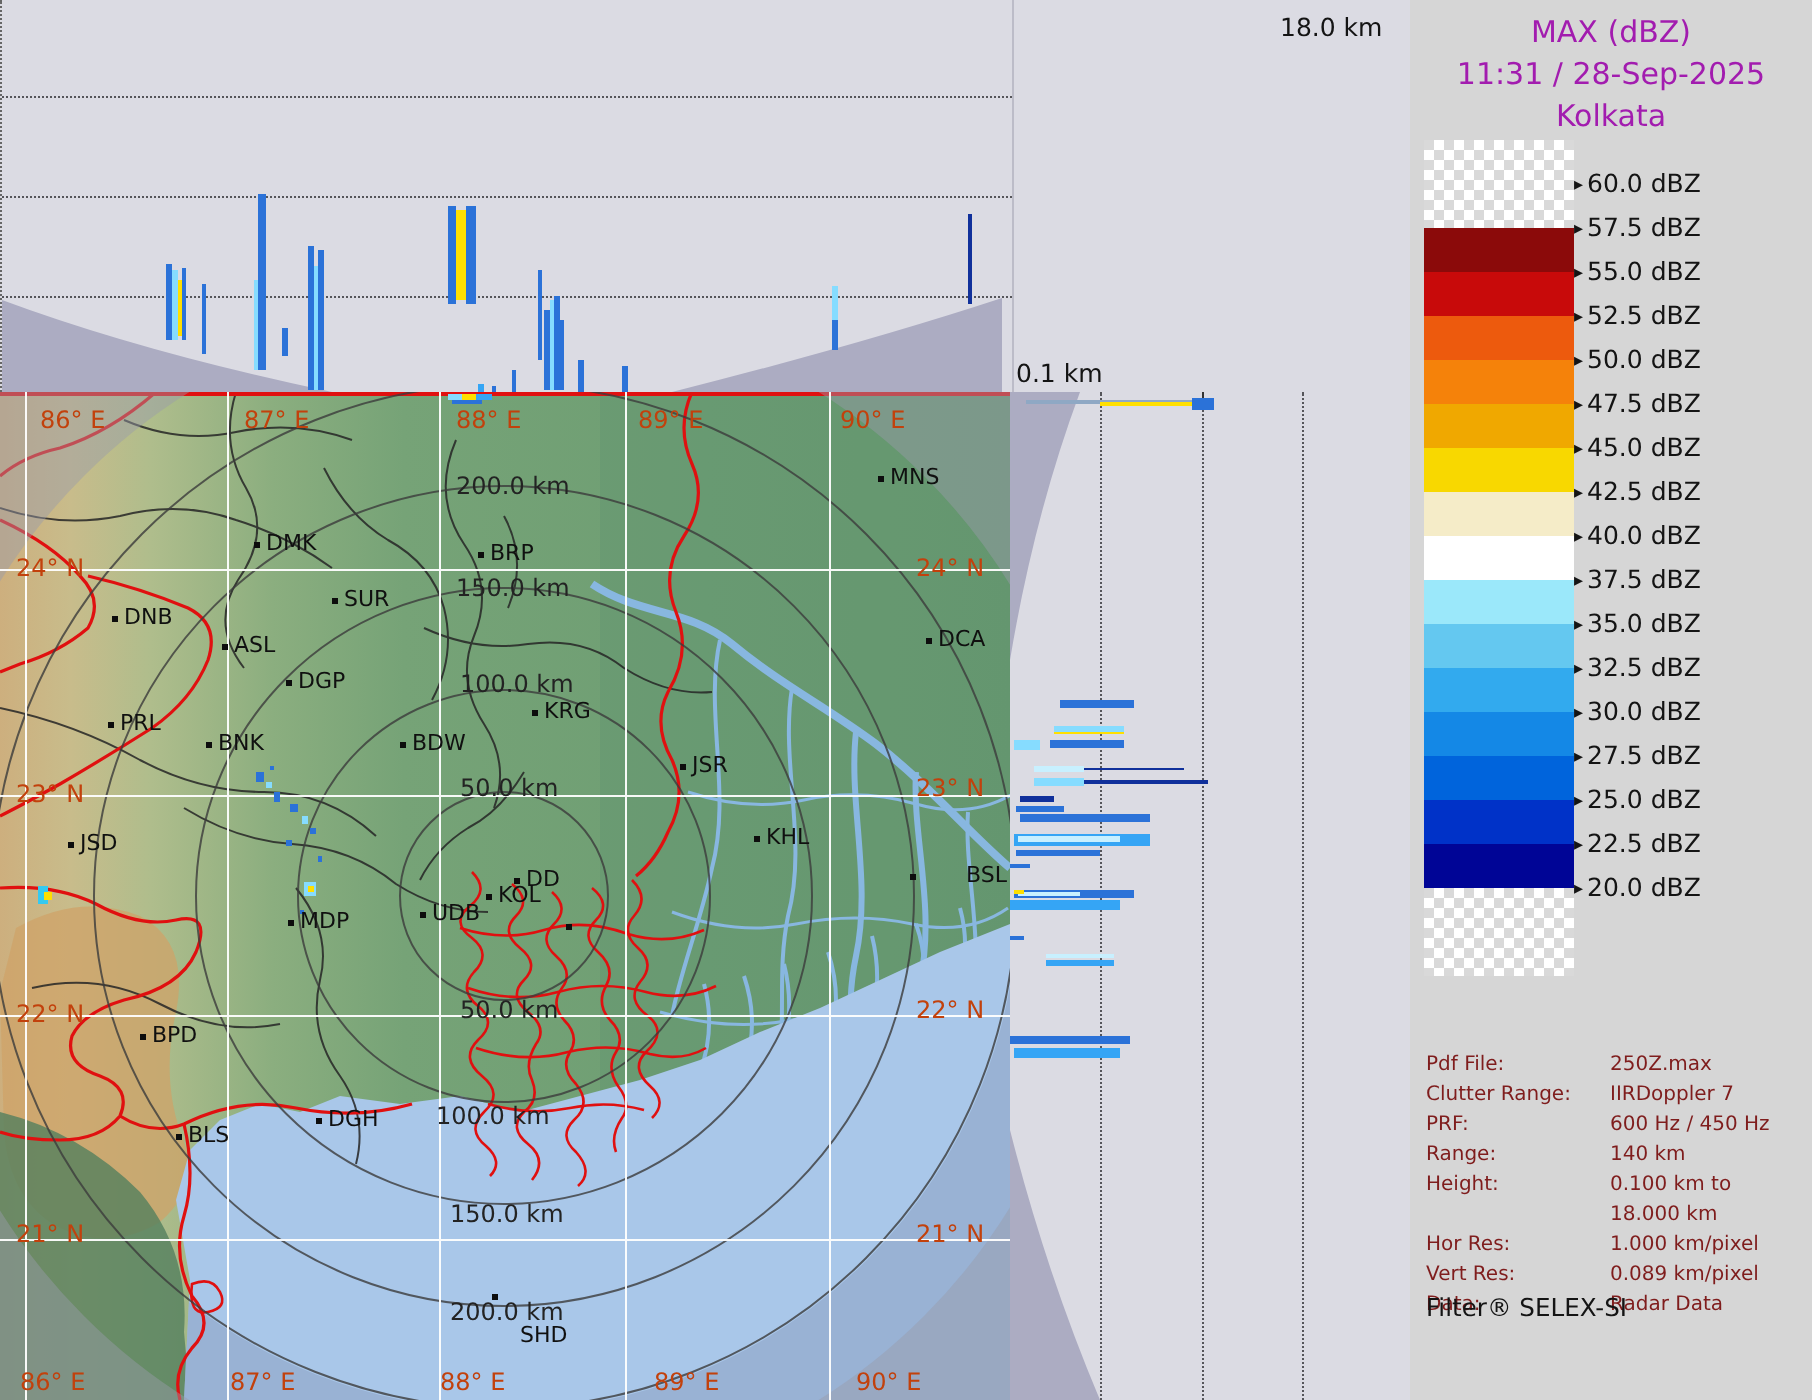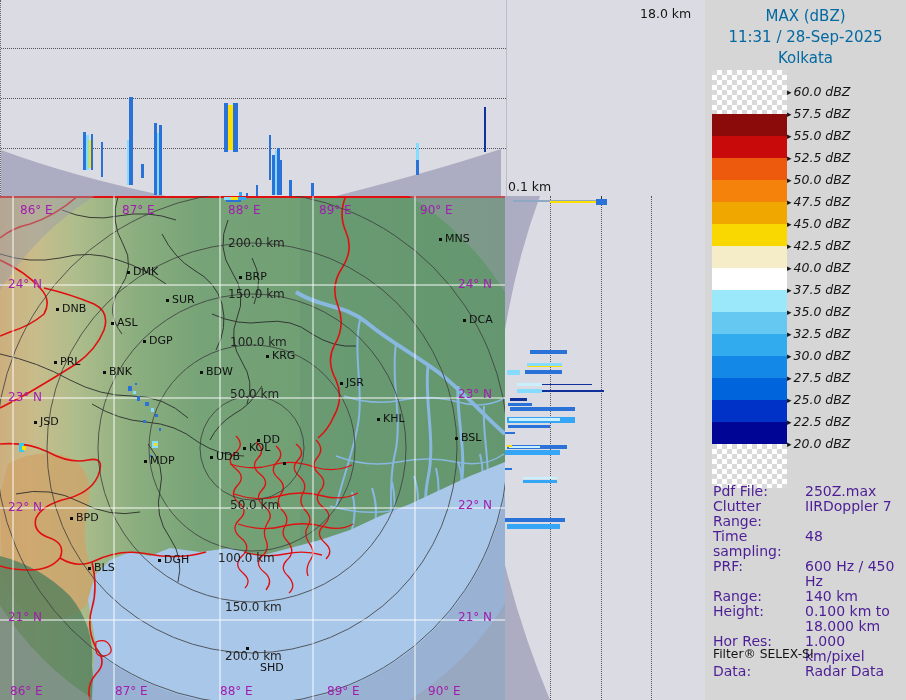--- a/index.html
+++ b/index.html
@@ -13,35 +13,35 @@
   #side-panel{position:absolute;left:505px;top:196px;width:200px;height:504px;}
   .wedge-svg{position:absolute;left:0;top:0;}
   .bar{position:absolute;}
   .axis-label{position:absolute;font-size:12.5px;color:#141414;white-space:nowrap;}
   
   #map{position:absolute;left:0;top:196px;width:505px;height:504px;overflow:hidden;}
   #map svg{position:absolute;left:0;top:0;}
   .station-dot{position:absolute;width:3px;height:3px;background:#0d0d0d;}
   .station-label{position:absolute;font-size:11px;color:#101010;white-space:nowrap;}
   .ring-label{position:absolute;font-size:12px;color:#232323;white-space:nowrap;}
-  .coord-label{position:absolute;font-size:12px;color:#a21caf;white-space:nowrap;}
+  .coord-label{position:absolute;font-size:12px;color:#c2410c;white-space:nowrap;}
   .speck{position:absolute;}
   
   #legend{position:absolute;left:705px;top:0;width:201px;height:700px;background:#D6D6D6;}
   #legend-titles{position:absolute;left:0;top:6px;width:100%;text-align:center;
-                 font-size:15px;line-height:21px;color:#0369a1;}
+                 font-size:15px;line-height:21px;color:#a21caf;}
   #scale-swatches{position:absolute;left:7px;top:70px;width:75px;}
   .swatch{width:75px;}
   .checker{background-color:#eee;
            background-image:repeating-conic-gradient(#ffffff 0% 25%, #d9d9d9 0% 50%);
            background-size:10px 10px;}
-  .scale-label{position:absolute;left:82px;font-size:12.5px;color:#141414;white-space:nowrap;font-style:italic;}
+  .scale-label{position:absolute;left:82px;font-size:12.5px;color:#141414;white-space:nowrap;}
   .scale-label .arr{font-size:9px;vertical-align:1px;margin-right:2px;}
-  #legend-info{position:absolute;left:8px;top:484px;width:190px;font-size:14px;
-               line-height:15px;color:#4c1d95;}
+  #legend-info{position:absolute;left:8px;top:525px;width:190px;font-size:10px;
+               line-height:15px;color:#7f1d1d;}
   .info-row{display:flex;}
   .info-label{width:92px;flex:none;}
   #brand{position:absolute;left:8px;top:647px;font-size:12.3px;color:#141414;}
 </style>
 </head>
 <body>
 
 <div id="stage">
 
   <div id="top-panel">
@@ -293,21 +293,21 @@
         <div class="station-label" style="left: 272px; top: 153px;">KRG</div>
         <div class="station-dot" style="left: 439px; top: 42px;"></div>
         <div class="station-label" style="left: 445px; top: 36px;">MNS</div>
         <div class="station-dot" style="left: 463px; top: 123px;"></div>
         <div class="station-label" style="left: 469px; top: 117px;">DCA</div>
         <div class="station-dot" style="left: 340px; top: 186px;"></div>
         <div class="station-label" style="left: 346px; top: 180px;">JSR</div>
         <div class="station-dot" style="left: 377px; top: 222px;"></div>
         <div class="station-label" style="left: 383px; top: 216px;">KHL</div>
         <div class="station-dot" style="left: 455px; top: 241px;"></div>
-        <div class="station-label" style="left: 461px; top: 235px;">BSL</div>
+        <div class="station-label" style="left: 461px; top: 235px; padding-left: 22px;">BSL</div>
         <div class="station-dot" style="left: 34px; top: 225px;"></div>
         <div class="station-label" style="left: 40px; top: 219px;">JSD</div>
         <div class="station-dot" style="left: 144px; top: 264px;"></div>
         <div class="station-label" style="left: 150px; top: 258px;">MDP</div>
         <div class="station-dot" style="left: 257px; top: 243px;"></div>
         <div class="station-label" style="left: 263px; top: 237px;">DD</div>
         <div class="station-dot" style="left: 243px; top: 251px;"></div>
         <div class="station-label" style="left: 249px; top: 245px;">KOL</div>
         <div class="station-dot" style="left: 210px; top: 260px;"></div>
         <div class="station-label" style="left: 216px; top: 254px;">UDB</div>
@@ -370,44 +370,44 @@
     <div id="legend-info">
         <div class="info-row">
           <div class="info-label">Pdf File:</div>
           <div class="info-value">250Z.max</div>
         </div>
         <div class="info-row">
           <div class="info-label">Clutter Range:</div>
           <div class="info-value">IIRDoppler 7</div>
         </div>
         <div class="info-row">
-          <div class="info-label">Time sampling:</div>
-          <div class="info-value">48</div>
-        </div>
-        <div class="info-row">
           <div class="info-label">PRF:</div>
           <div class="info-value">600 Hz / 450 Hz</div>
         </div>
         <div class="info-row">
           <div class="info-label">Range:</div>
           <div class="info-value">140 km</div>
         </div>
         <div class="info-row">
           <div class="info-label">Height:</div>
           <div class="info-value">0.100 km to</div>
         </div>
         <div class="info-row">
           <div class="info-label"></div>
           <div class="info-value">18.000 km</div>
         </div>
         <div class="info-row">
           <div class="info-label">Hor Res:</div>
           <div class="info-value">1.000 km/pixel</div>
         </div>
         <div class="info-row">
+          <div class="info-label">Vert Res:</div>
+          <div class="info-value">0.089 km/pixel</div>
+        </div>
+        <div class="info-row">
           <div class="info-label">Data:</div>
           <div class="info-value">Radar Data</div>
         </div>
       </div>
     <div id="brand">Filter® SELEX-SI</div>
   </div>
 
 </div>
 
 </body></html>

